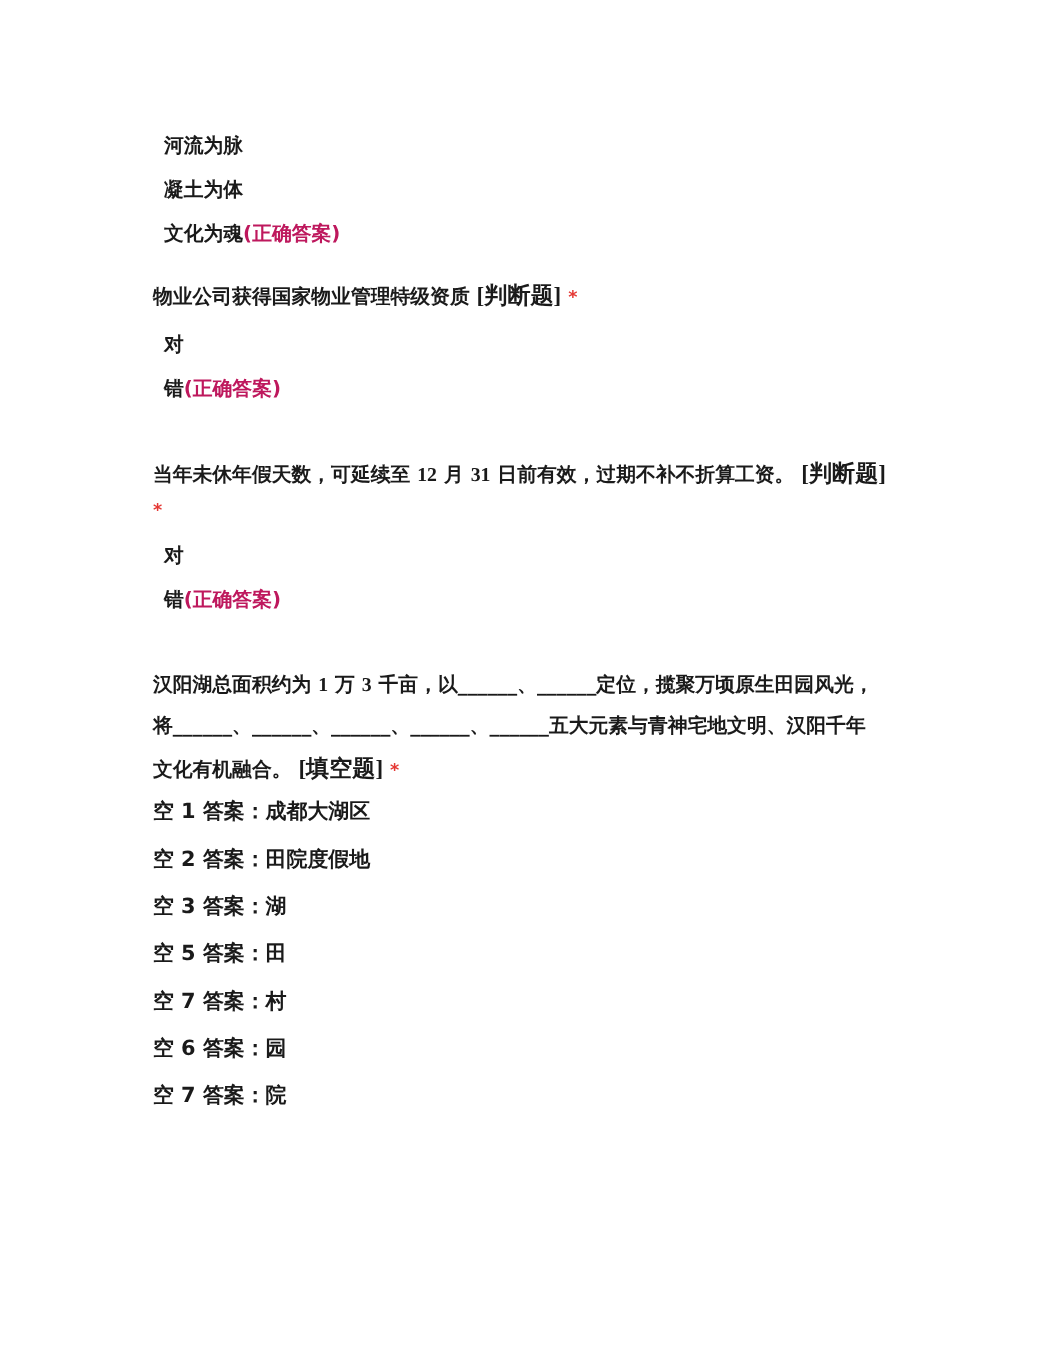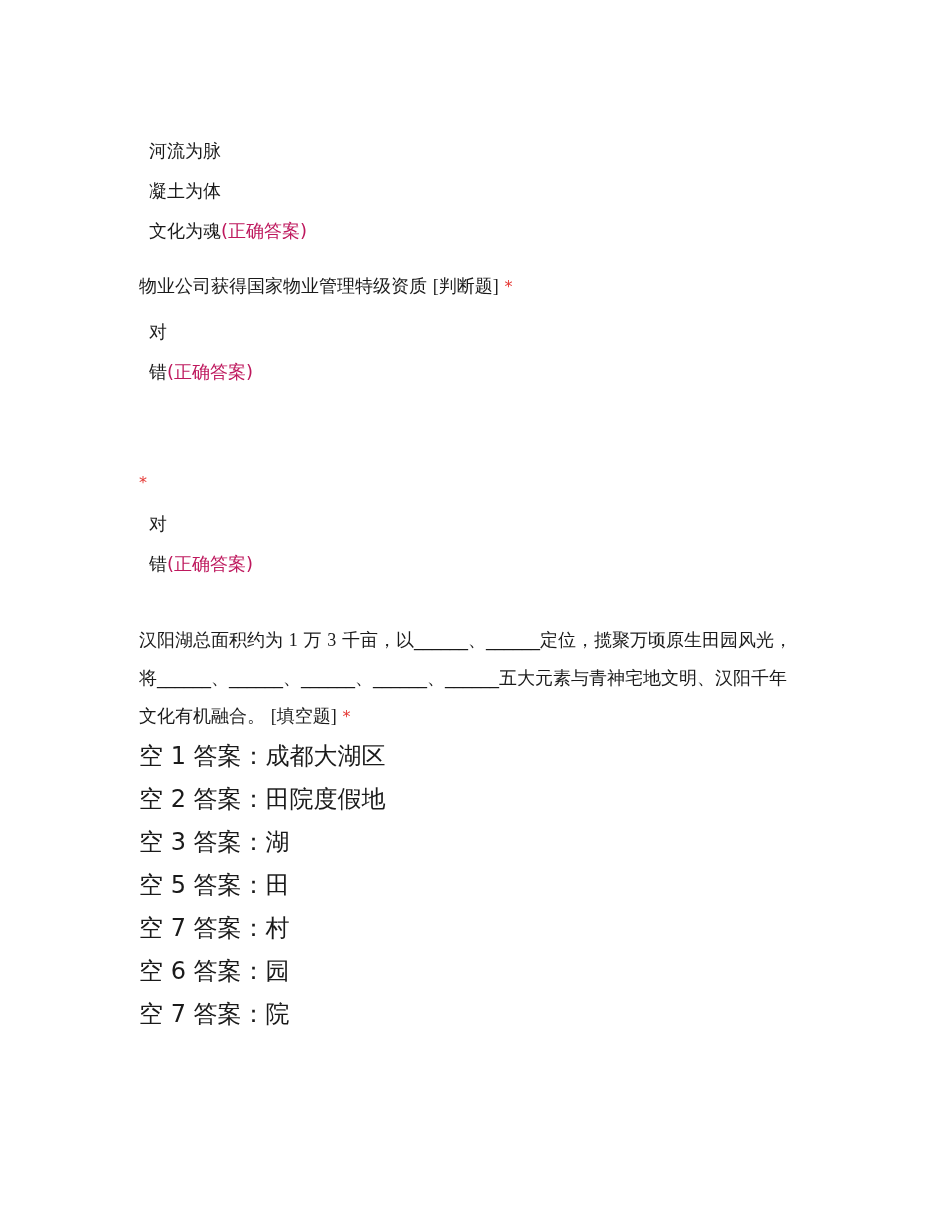--- a/index.html
+++ b/index.html
@@ -11,23 +11,24 @@
       width: 950px;
       height: 1230px;
       position: relative;
       overflow: hidden;
       font-family: "DejaVu Sans", "Liberation Sans", sans-serif;
       color: #1a1a1a;
     }
     .page {
       position: absolute;
       left: 0;
-      top: 18px;
+      top: 0;
       width: 950px;
       height: 900px;
+      font-weight: bold;
     }
     .opt {
       position: absolute;
       left: 149px;
       font-size: 18px;
       line-height: 22px;
       white-space: nowrap;
     }
     .correct {
       color: #be185d;
@@ -37,30 +38,30 @@
       left: 139px;
       font-size: 18px;
       line-height: 22px;
       white-space: nowrap;
     }
     .q .serif {
       font-family: "Liberation Serif", "DejaVu Serif", serif;
     }
     .qtype {
       font-family: "Liberation Serif", "DejaVu Serif", serif;
-      font-size: 18px;
+      font-size: 21px;
     }
     .req {
       color: #e53935;
       font-size: 16px;
     }
     .ans {
       position: absolute;
       left: 139px;
-      font-size: 24px;
+      font-size: 19px;
       line-height: 26px;
       white-space: nowrap;
     }
   </style>
 </head>
 <body>
 
 <div class="page">
 
   <div class="opt" style="top:122px;">
@@ -78,20 +79,28 @@
     <span class="qtype">[判断题]</span>
     <span class="req">*</span>
   </div>
   <div class="opt" style="top:303px;">
     <span>对</span>
   </div>
   <div class="opt" style="top:343px;">
     <span>错</span><span class="correct">(正确答案)</span>
   </div>
 
+  <div class="q" style="top:419px;">
+    <span>当年未休年假天数，可延续至</span>
+    <span class="serif">12</span>
+    <span>月</span>
+    <span class="serif">31</span>
+    <span>日前有效，过期不补不折算工资。</span>
+    <span class="qtype">[判断题]</span>
+  </div>
   <div class="q" style="top:453px;">
     <span class="req">*</span>
   </div>
   <div class="opt" style="top:495px;">
     <span>对</span>
   </div>
   <div class="opt" style="top:535px;">
     <span>错</span><span class="correct">(正确答案)</span>
   </div>
 

